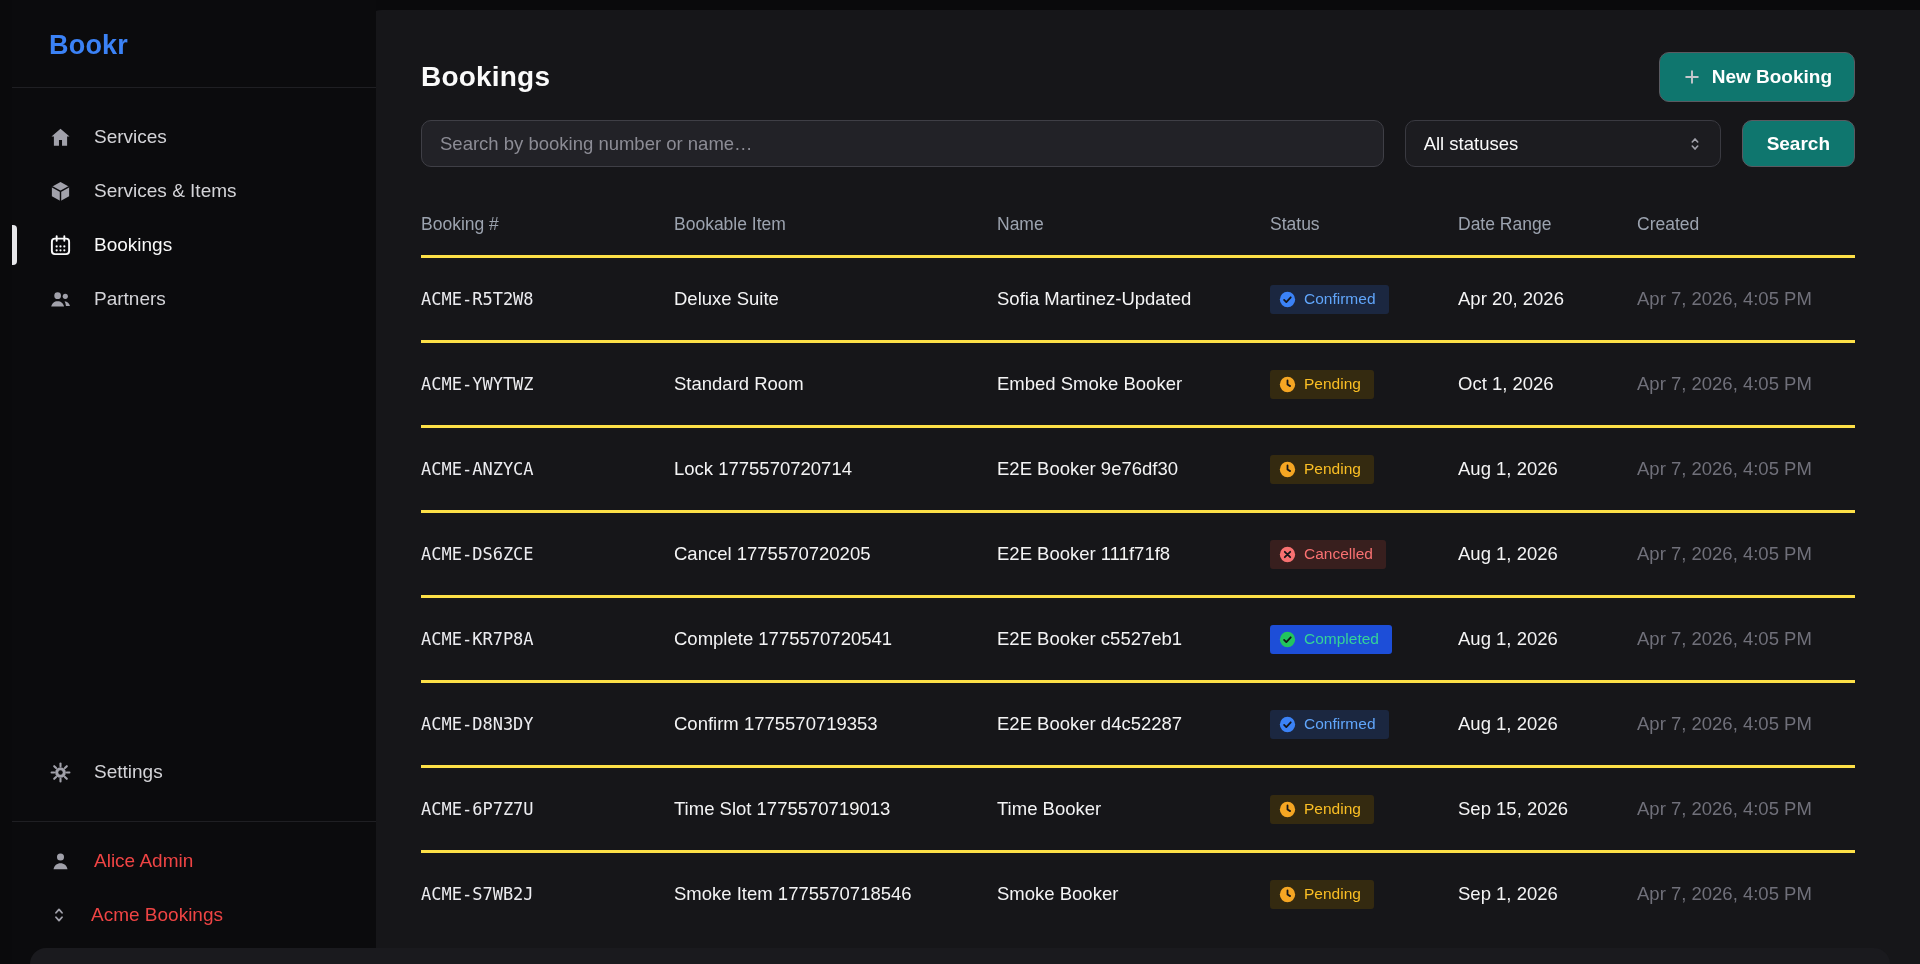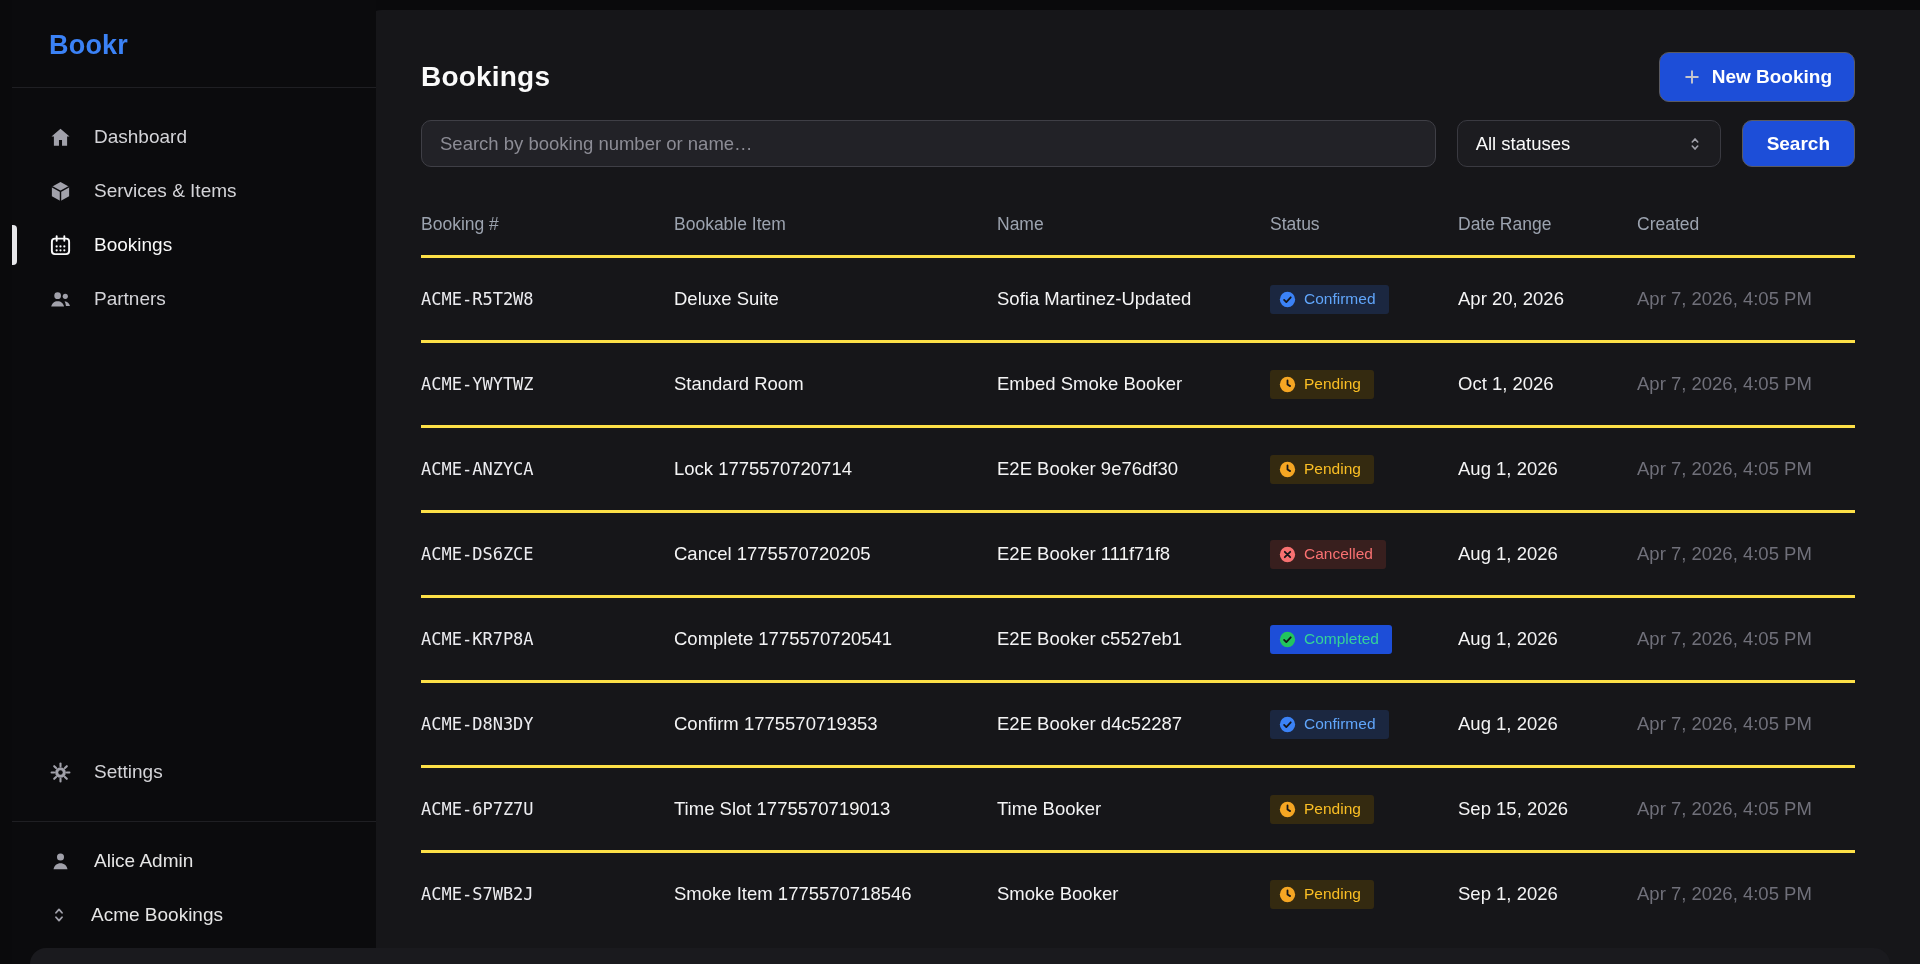--- a/index.html
+++ b/index.html
@@ -35,57 +35,57 @@
     position:absolute; left:0; top:7px; width:5px; height:40px;
     background:#e7e7ea; border-radius:0 4px 4px 0;
   }
   .icon { display:inline-flex; align-items:center; justify-content:center; }
   .icon svg { width:23px; height:23px; display:block; }
   .sidebar-footer { margin-top:auto; padding-bottom:10px; }
   .sidebar-footer .side-divider { margin-top:22px; }
   .user-block { padding:12px 0 12px 0; }
   .user-row {
     height:54px; display:flex; align-items:center; padding-left:37px;
-    gap:22px; font-size:19px; color:#e5e5e5; cursor:pointer;
+    gap:22px; font-size:19px; color:#ef4444; cursor:pointer;
   }
   .user-row .icon { color:#a1a1aa; }
   .user-row .icon.small svg { width:20px; height:20px; }
 
   
   .panel {
     position:absolute; left:364px; right:0; top:10px; bottom:-20px;
     background:#161619; border-top-left-radius:18px;
     padding:0 65px 0 57px;
     z-index:1;
   }
   .panel-header {
     display:flex; align-items:center; justify-content:space-between;
     margin-top:42px;
   }
   .page-title { font-size:28px; font-weight:700; color:#fafafa; letter-spacing:.2px; }
   .btn {
     display:inline-flex; align-items:center; justify-content:center; gap:10px;
-    background:#1d4ed8; border:1px solid #5a5a61; border-radius:10px;
+    background:#0f766e; border:1px solid #5a5a61; border-radius:10px;
     color:#ffffff; font-weight:700; font-size:19px; cursor:pointer;
     font-family:"Liberation Sans", sans-serif;
   }
   .btn-new { height:50px; padding:0 22px; }
   .btn-new .icon { color:#c6c6cc; }
   .btn-new .icon svg { width:20px; height:20px; }
   .btn-search { height:47px; padding:0 24px; }
 
   .filter-bar { display:flex; align-items:center; margin-top:18px; gap:21px; }
   .search-input {
     flex:1; height:47px; background:#222227; border:1px solid #3f3f46;
     border-radius:10px; color:#f4f4f5; font-size:18.5px; padding:0 18px;
     outline:none; font-family:"Liberation Sans", sans-serif;
   }
   .search-input::placeholder { color:#8c8c95; }
   .status-select {
-    width:264px; height:47px; background:#1c1c20; border:1px solid #3a3a41;
+    width:316px; height:47px; background:#1c1c20; border:1px solid #3a3a41;
     border-radius:10px; display:flex; align-items:center; justify-content:space-between;
     padding:0 16px 0 18px; font-size:18.5px; color:#fafafa; cursor:pointer;
   }
   .status-select .icon { color:#a1a1aa; }
   .status-select .icon svg { width:18px; height:18px; }
 
   
   .table { margin-top:26px; }
   .thead, .trow {
     display:grid;
@@ -117,21 +117,21 @@
 <aside class="sidebar">
   <div class="logo">Bookr</div>
   <div class="side-divider"></div>
   <nav class="side-nav">
       <div class="nav-item">
         <span class="icon">
           <svg viewBox="0 0 24 24">
             <path d="M12 2.8 2.6 11h2.5v9.5h5.3v-5.8h3.2v5.8h5.3V11h2.5z" fill="currentColor"></path>
           </svg>
         </span>
-        <span>Dashboard</span>
+        <span>Services</span>
       </div>
       <div class="nav-item">
         <span class="icon">
           <svg viewBox="0 0 24 24">
             <path d="M12 2.2 21 7v10l-9 4.8L3 17V7z" fill="currentColor"></path>
             <path d="M12 21.8V12M3 7l9 5 9-5" stroke="#0b0b0d" stroke-width="1.5" fill="none"></path>
           </svg>
         </span>
         <span>Services &amp; Items</span>
       </div>

